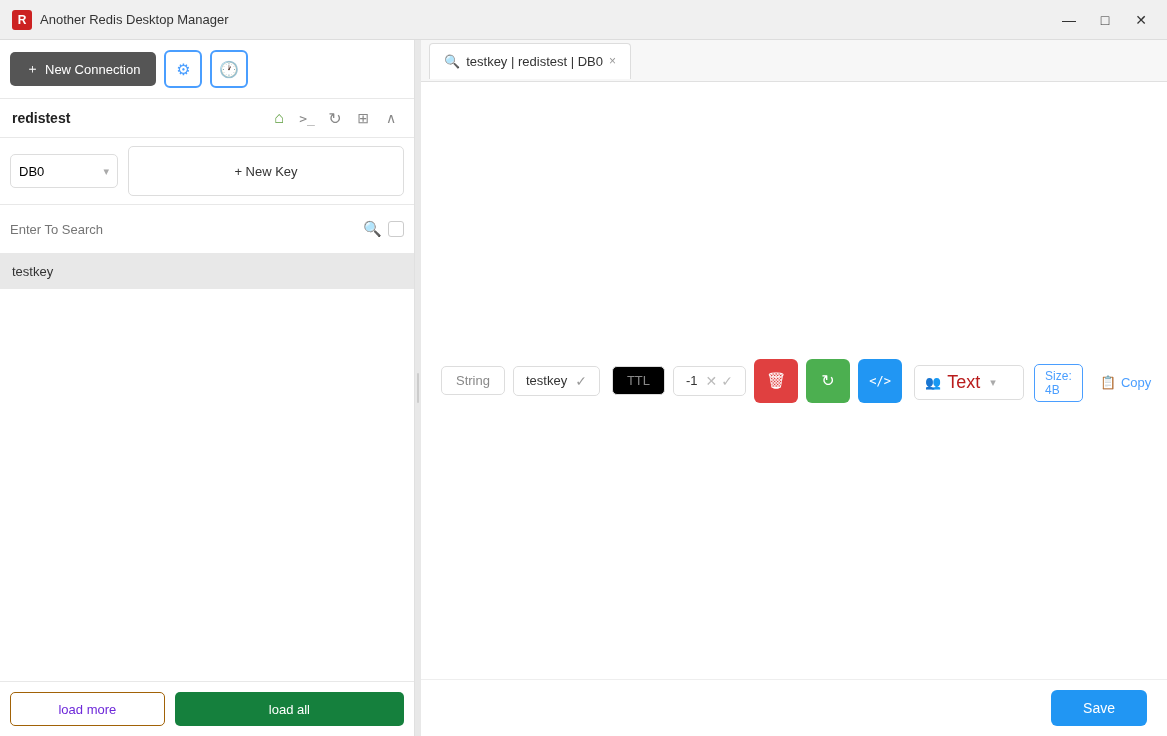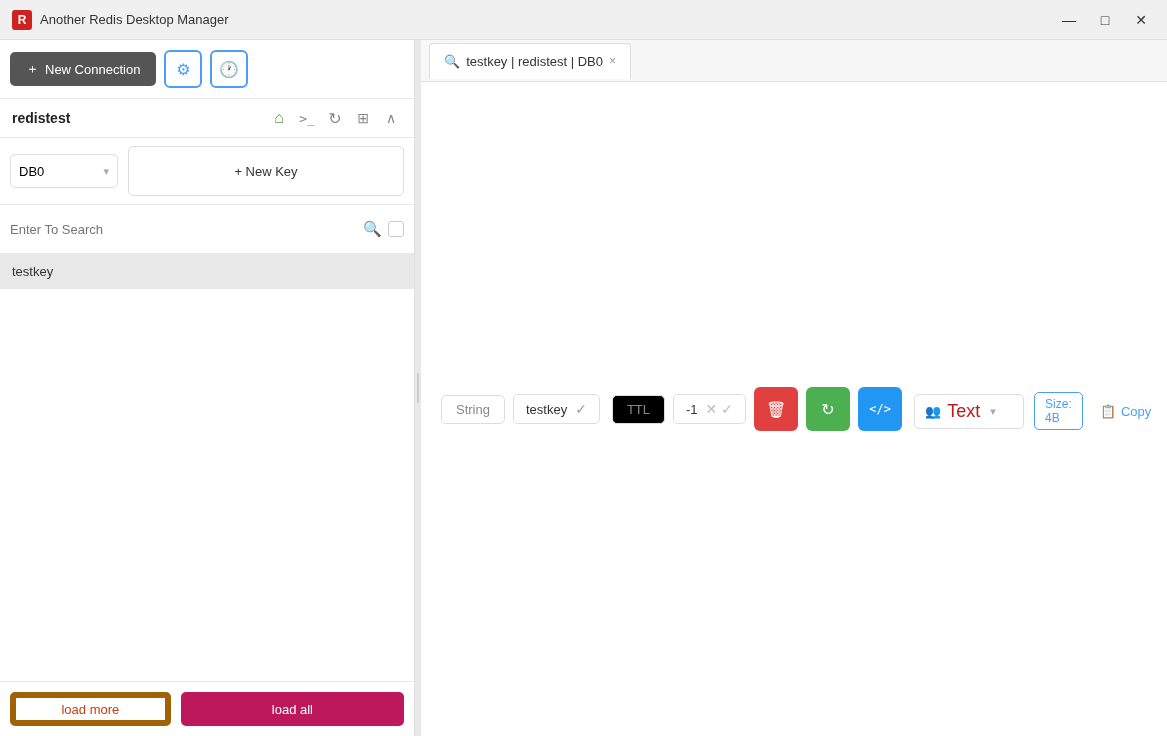--- a/index.html
+++ b/index.html
@@ -206,33 +206,33 @@
     
     .sidebar-footer {
       display: flex;
       border-top: 1px solid #e8e8e8;
       padding: 10px 10px;
       gap: 10px;
     }
     .load-more-btn {
       flex: 1;
       height: 34px;
-      border: 6px solid #a16207;
-      border-radius: 5px;
-      background: white;
-      cursor: pointer;
-      font-size: 13px;
-      color: #c2410c;
+      border: 1px solid #a16207;
+      border-radius: 5px;
+      background: white;
+      cursor: pointer;
+      font-size: 13px;
+      color: #6d28d9;
     }
     .load-all-btn {
       flex: 1.5;
       height: 34px;
       border: none;
       border-radius: 5px;
-      background: #be185d;
+      background: #15803d;
       color: white;
       cursor: pointer;
       font-size: 13px;
       font-weight: 500;
     }
 
     
     .resize-handle {
       width: 6px;
       background: #e8e8e8;
@@ -619,15 +619,20 @@
         <button class="copy-btn">
           <span>📋</span>
           <span>Copy</span>
         </button>
       </div>
 
       <textarea class="value-textarea" style="">test</textarea>
 
     </div>
 
+    <div class="content-footer">
+      <button class="save-btn">
+        <span>Save</span>
+      </button>
+    </div>
 
   </div>
 </div>
 
 </body></html>

